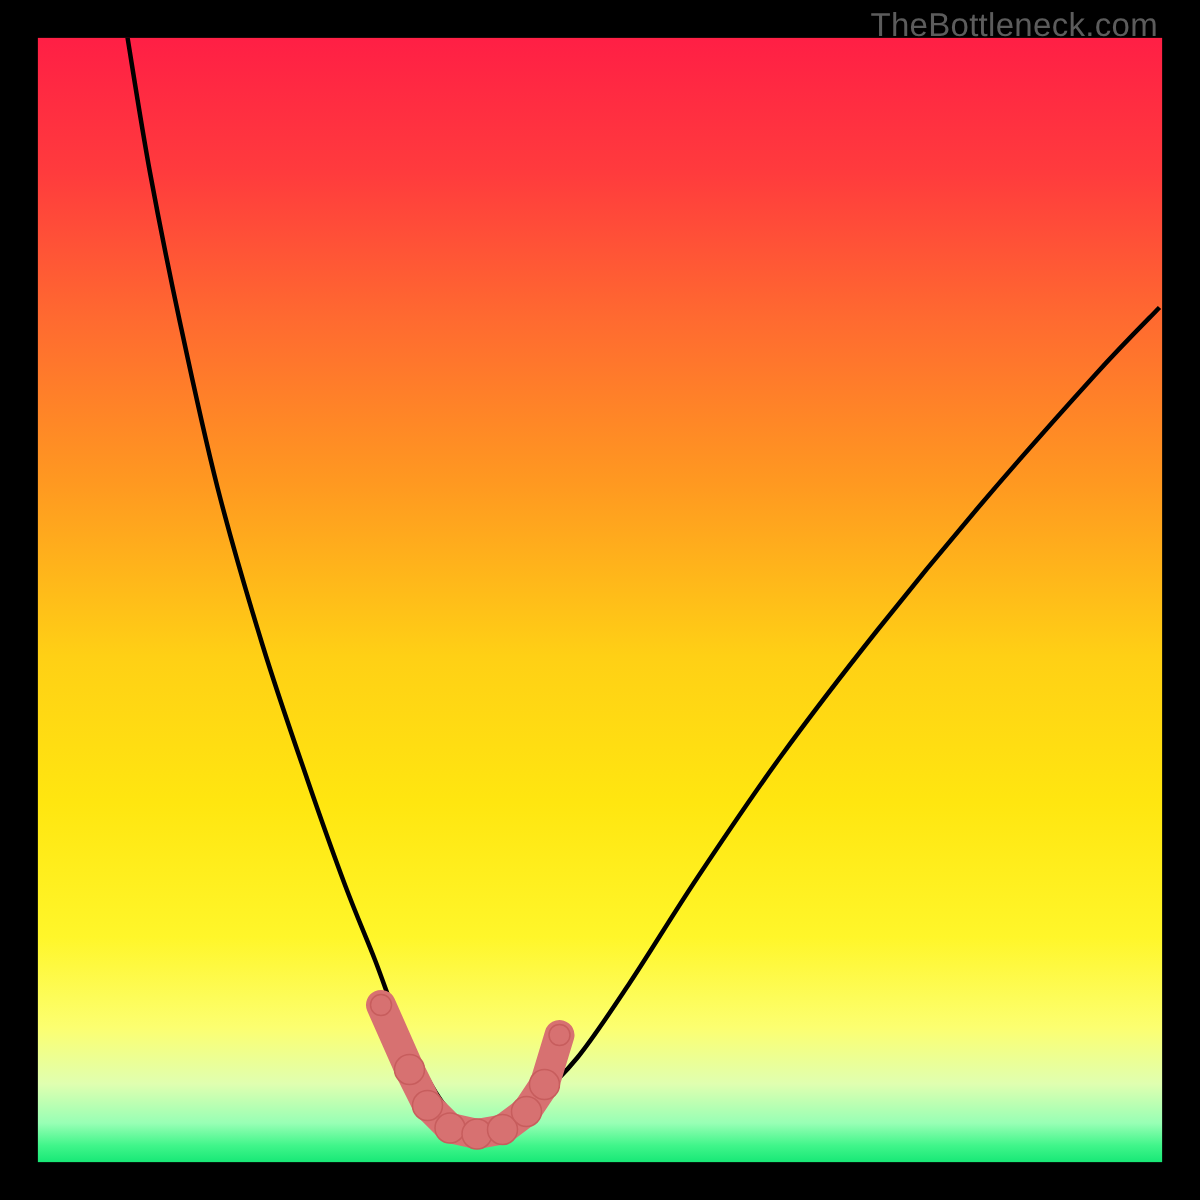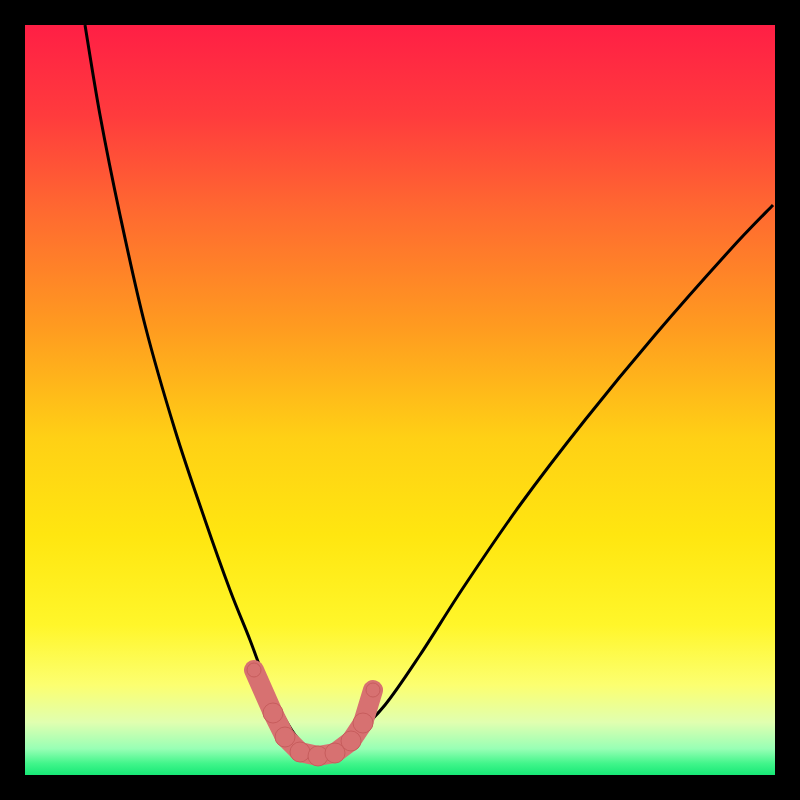--- a/index.html
+++ b/index.html
@@ -83,14 +83,15 @@
           <circle cx="293" cy="731" r="10" fill="#d77171" stroke="#c75d5d" stroke-width="1"></circle>
           <circle cx="310" cy="728" r="10" fill="#d77171" stroke="#c75d5d" stroke-width="1"></circle>
           <circle cx="326" cy="716" r="10" fill="#d77171" stroke="#c75d5d" stroke-width="1"></circle>
           <circle cx="338" cy="698" r="10" fill="#d77171" stroke="#c75d5d" stroke-width="1"></circle>
           <circle cx="348" cy="665" r="7" fill="#d77171" stroke="#c75d5d" stroke-width="1"></circle>
         </g>
     </svg>
 
   </div>
 
+  <div class="watermark">TheBottleneck.com</div>
 
 </div>
 
 </body></html>

